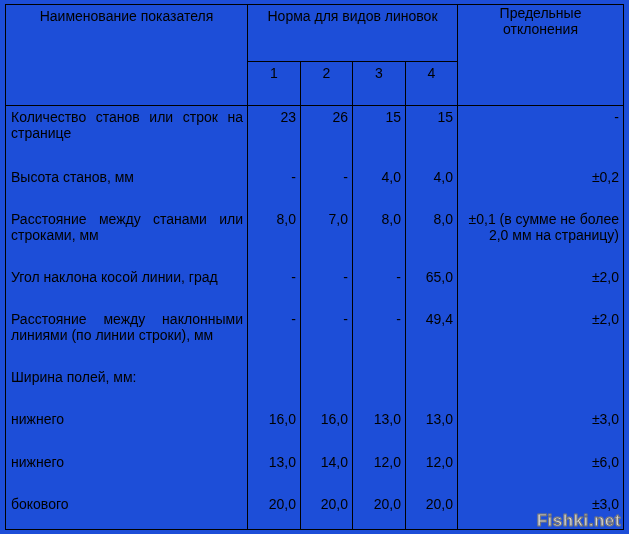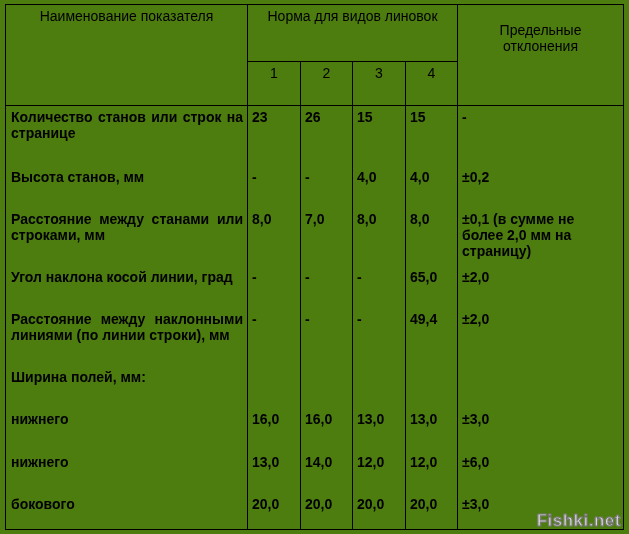--- a/index.html
+++ b/index.html
@@ -1,21 +1,21 @@
 <!DOCTYPE html>
 <html><head>
 <meta charset="utf-8">
 <style>
   * { margin: 0; padding: 0; box-sizing: border-box; }
   html, body { background: #ffffff; }
   .screen {
     position: relative;
     width: 629px;
     height: 534px;
-    background: #4d7c0f;
+    background: #1d4ed8;
     font-family: "Liberation Sans", sans-serif;
     font-size: 14px;
     line-height: 16px;
     color: #000000;
     overflow: hidden;
   }
   table.spec-table {
     position: absolute;
     left: 5px;
     top: 4px;
@@ -26,24 +26,24 @@
     border: 1px solid #000;
   }
   th, td {
     border: 1px solid #000;
     vertical-align: top;
     font-weight: normal;
     padding: 3px 4px;
     overflow: hidden;
   }
   thead th { text-align: center; }
-  th.dev-h { padding: 17px 12px; }
-  tbody td { border-top: none; border-bottom: none; font-weight: bold; }
+  th.dev-h { padding: 0 12px; }
+  tbody td { border-top: none; border-bottom: none; }
   td.name { text-align: justify; padding-left: 5px; }
-  td.val, td.dev { text-align: left; }
+  td.val, td.dev { text-align: right; }
   tr.h1 { height: 57px; }
   tr.h2 { height: 44px; }
   tr.r0 { height: 60px; }
   tr.r1 { height: 42px; }
   tr.r2 { height: 58px; }
   tr.r3 { height: 42px; }
   tr.r4 { height: 58px; margin-left: 28px; }
   tr.r5 { height: 42px; margin-top: 24px; }
   tr.r6 { height: 43px; }
   tr.r7 { height: 42px; }

